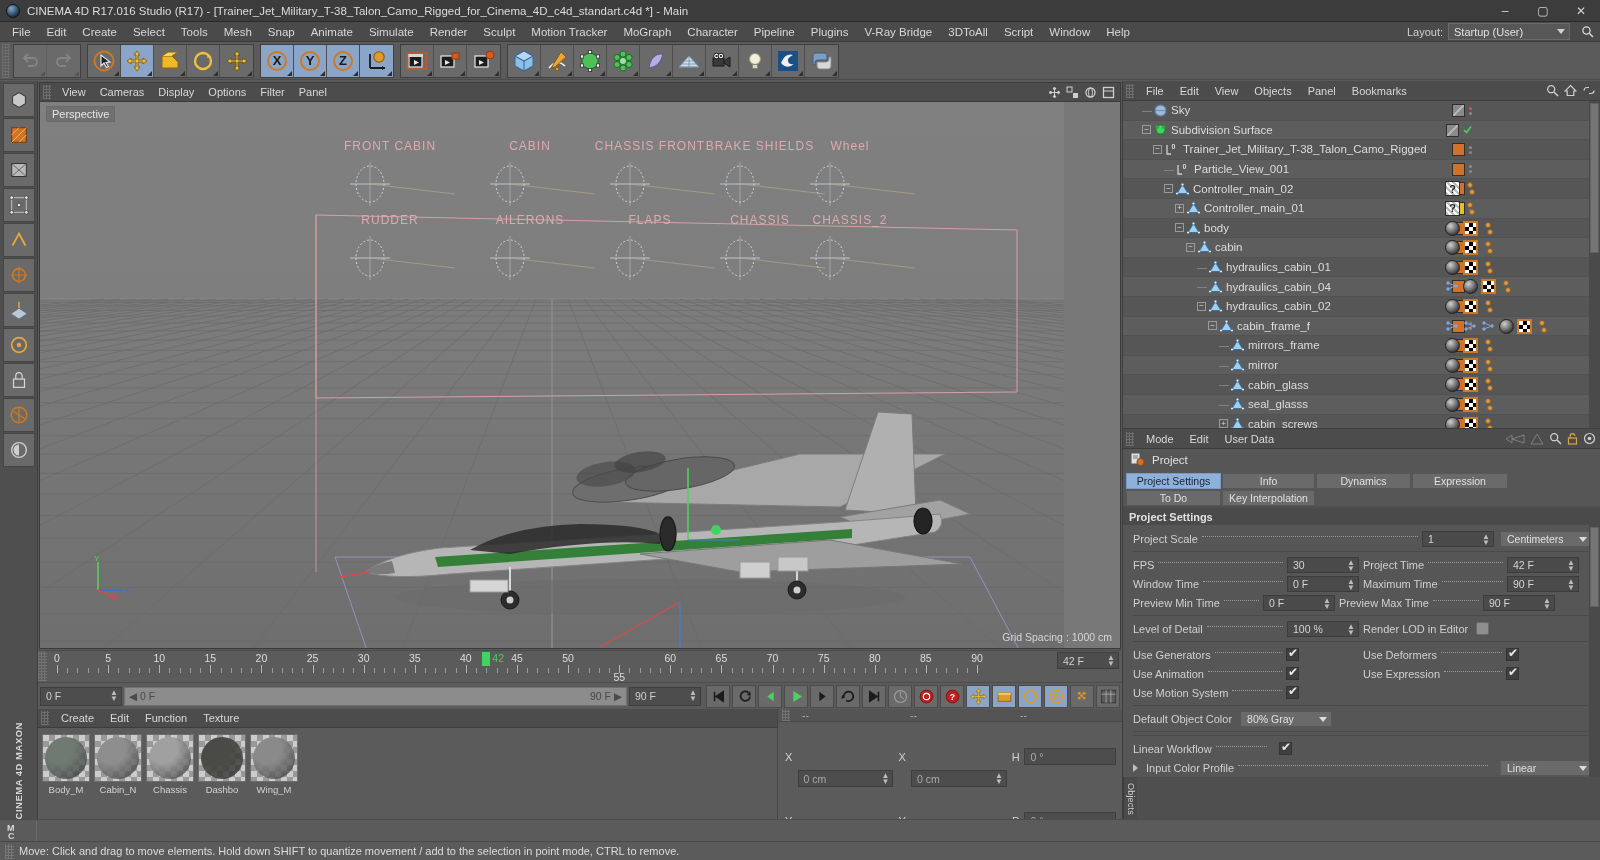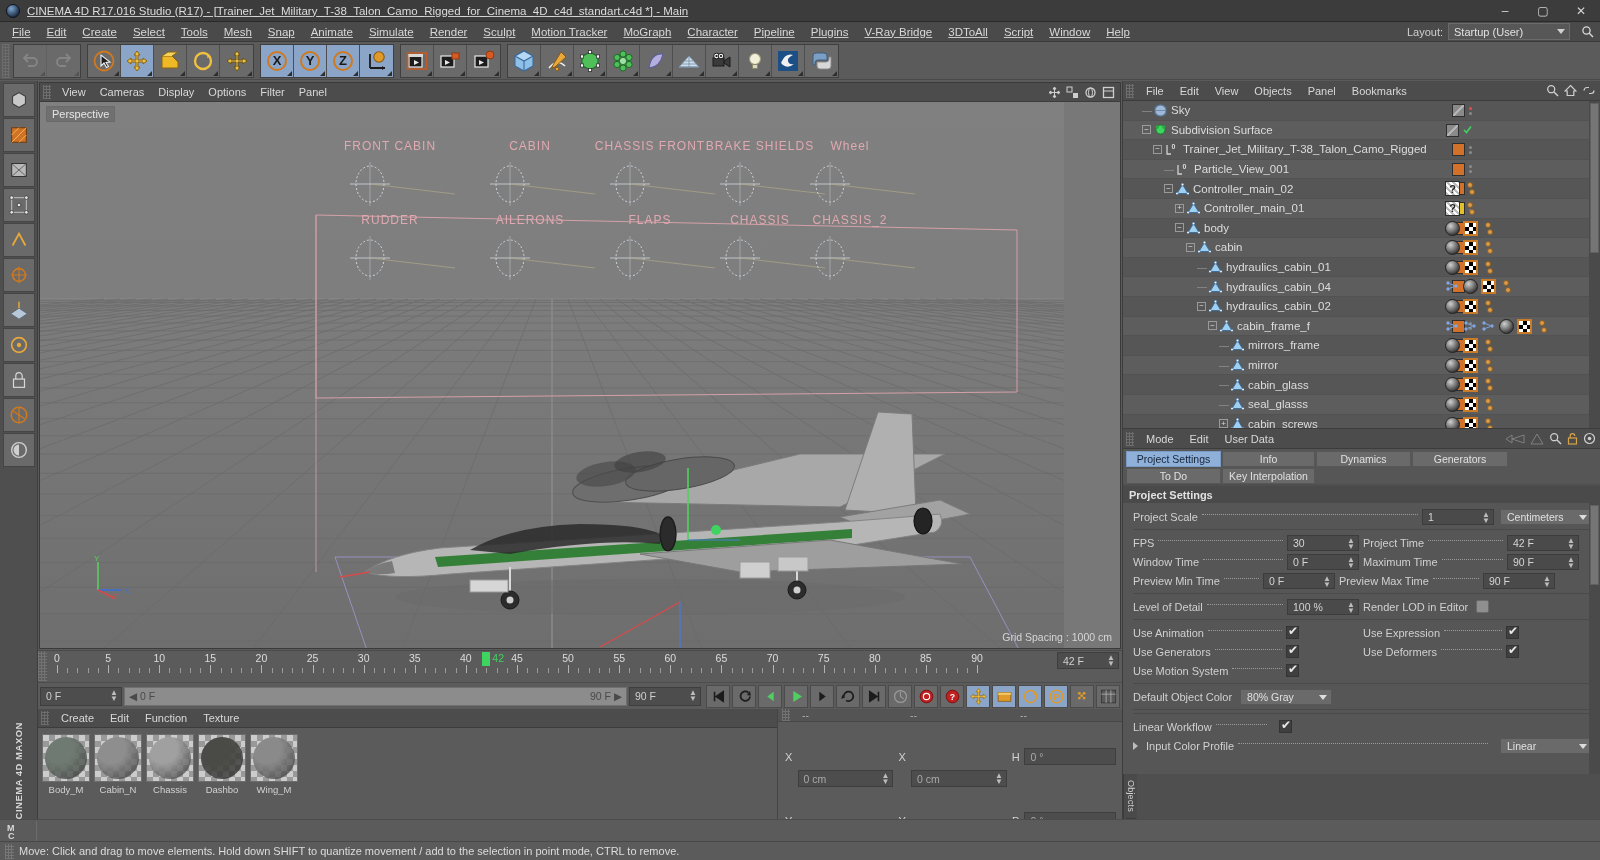--- a/index.html
+++ b/index.html
@@ -3,21 +3,21 @@
 <meta charset="utf-8">
 <style>
   * { box-sizing: border-box; margin:0; padding:0; }
   body {
     width:1600px; height:860px; overflow:hidden;
     background:#5b5b5b;
     font-family:"Liberation Sans", sans-serif;
     font-size:11px; color:#c8c8c8;
     -webkit-font-smoothing:antialiased;
   }
-  .app { position:relative; width:1600px; height:860px;text-decoration:underline; }
+  .app { position:relative; width:1600px; height:860px; }
 
   
   .titlebar {
     height:22px; background:#3c3c3c; display:flex; align-items:center;
     border-bottom:1px solid #2a2a2a; position:relative;
   }
   .title-ico {
     width:14px; height:14px; margin:0 7px 0 6px; border-radius:50%;
     background:radial-gradient(circle at 35% 30%, #7ea6d0, #15243a 80%);
     border:1px solid #0d1520; flex:none;
@@ -949,21 +949,21 @@
             <div class="tl-num" style="left: 61.1111px;">5</div>
             <div class="tl-num" style="left: 112.222px;">10</div>
             <div class="tl-num" style="left: 163.333px;">15</div>
             <div class="tl-num" style="left: 214.444px;">20</div>
             <div class="tl-num" style="left: 265.556px;">25</div>
             <div class="tl-num" style="left: 316.667px;">30</div>
             <div class="tl-num" style="left: 367.778px;">35</div>
             <div class="tl-num" style="left: 418.889px;">40</div>
             <div class="tl-num" style="left: 470px;">45</div>
             <div class="tl-num" style="left: 521.111px;">50</div>
-            <div class="tl-num" style="left: 572.222px;">55</div>
+            <div class="tl-num" style="left: 572.222px; margin-top: 19px;">55</div>
             <div class="tl-num" style="left: 623.333px;">60</div>
             <div class="tl-num" style="left: 674.444px;">65</div>
             <div class="tl-num" style="left: 725.556px;">70</div>
             <div class="tl-num" style="left: 776.667px;">75</div>
             <div class="tl-num" style="left: 827.778px;">80</div>
             <div class="tl-num" style="left: 878.889px;">85</div>
             <div class="tl-num" style="left: 930px;">90</div>
             <div class="tl-cursor" style="left: 435.333px;"></div>
             <div class="tl-cursor-num" style="left: 445.333px;">42</div>
           </div>
@@ -1747,25 +1747,36 @@
               <span><svg width="11" height="13" viewBox="0 0 11 13">
                     <rect x="1.5" y="6" width="8" height="6" fill="none" stroke="#d6a54a" stroke-width="1.2"></rect>
                     <path d="M3.2 6 V4 a2.3 2.3 0 0 1 4.6 0" fill="none" stroke="#d6a54a" stroke-width="1.2"></path>
                   </svg></span>
               <span><svg width="13" height="13" viewBox="0 0 13 13">
                     <circle cx="6.5" cy="6.5" r="5" fill="none" stroke="#cfcfcf" stroke-width="1.2"></circle>
                     <circle cx="6.5" cy="6.5" r="1.8" fill="#cfcfcf"></circle>
                   </svg></span>
             </div>
           </div>
+          <div class="ap-obj">
+            <span>
+              <svg width="15" height="15" viewBox="0 0 15 15">
+                  <rect x="1" y="1" width="9" height="11" fill="#e2e2e2" stroke="#555"></rect>
+                  <line x1="3" y1="4" x2="8" y2="4" stroke="#777"></line>
+                  <line x1="3" y1="6" x2="8" y2="6" stroke="#777"></line>
+                  <circle cx="10.5" cy="10" r="3.6" fill="#d2722a" stroke="#8a4a18"></circle>
+                </svg>
+            </span>
+            <span style="font-size:11.5px;color:#e0e0e0;">Project</span>
+          </div>
           <div class="tabs" id="tabs1">
               <div class="tab active" style="width: 95px;">Project Settings</div>
               <div class="tab" style="width: 93px;">Info</div>
               <div class="tab" style="width: 95px;">Dynamics</div>
-              <div class="tab" style="width: 96px;">Generators</div>
+              <div class="tab" style="width: 96px;">Expression</div>
             </div>
           <div class="tabs" id="tabs2" style="padding-top:1px;">
               <div class="tab" style="width: 95px;">To Do</div>
               <div class="tab" style="width: 93px;">Key Interpolation</div>
             </div>
           <div class="sect">Project Settings</div>
           <div class="attr-body" id="attrbody">
             <div class="arow">
                 <span class="alabel">Project Scale</span>
                 <span class="dots-lead"></span>
@@ -1819,41 +1830,41 @@
                 </div>
                 <div style="display: flex; align-items: center; width: 216px; margin-left: 4px;">
                   <span class="alabel">Render LOD in Editor</span>
                   <span style="width: 8px;"></span>
                   <div class="chk off"></div>
                 </div>
               </div>
               <div class="hr"></div>
               <div class="arow">
                 <div style="display: flex; align-items: center; width: 226px;">
+                  <span class="alabel">Use Generators</span>
+                  <span class="dots-lead"></span>
+                  <div class="chk on"></div>
+                  <span style="width: 60px;"></span>
+                </div>
+                <div style="display: flex; align-items: center; width: 216px; margin-left: 4px;">
+                  <span class="alabel">Use Deformers</span>
+                  <span class="dots-lead"></span>
+                  <div class="chk on"></div>
+                  <span style="width: 60px;"></span>
+                </div>
+              </div>
+              <div class="arow">
+                <div style="display: flex; align-items: center; width: 226px;">
                   <span class="alabel">Use Animation</span>
                   <span class="dots-lead"></span>
                   <div class="chk on"></div>
                   <span style="width: 60px;"></span>
                 </div>
                 <div style="display: flex; align-items: center; width: 216px; margin-left: 4px;">
                   <span class="alabel">Use Expression</span>
-                  <span class="dots-lead"></span>
-                  <div class="chk on"></div>
-                  <span style="width: 60px;"></span>
-                </div>
-              </div>
-              <div class="arow">
-                <div style="display: flex; align-items: center; width: 226px;">
-                  <span class="alabel">Use Generators</span>
-                  <span class="dots-lead"></span>
-                  <div class="chk on"></div>
-                  <span style="width: 60px;"></span>
-                </div>
-                <div style="display: flex; align-items: center; width: 216px; margin-left: 4px;">
-                  <span class="alabel">Use Deformers</span>
                   <span class="dots-lead"></span>
                   <div class="chk on"></div>
                   <span style="width: 60px;"></span>
                 </div>
               </div>
               <div class="arow">
                 <div style="display: flex; align-items: center; width: 226px;">
                   <span class="alabel">Use Motion System</span>
                   <span class="dots-lead"></span>
                   <div class="chk on"></div>

